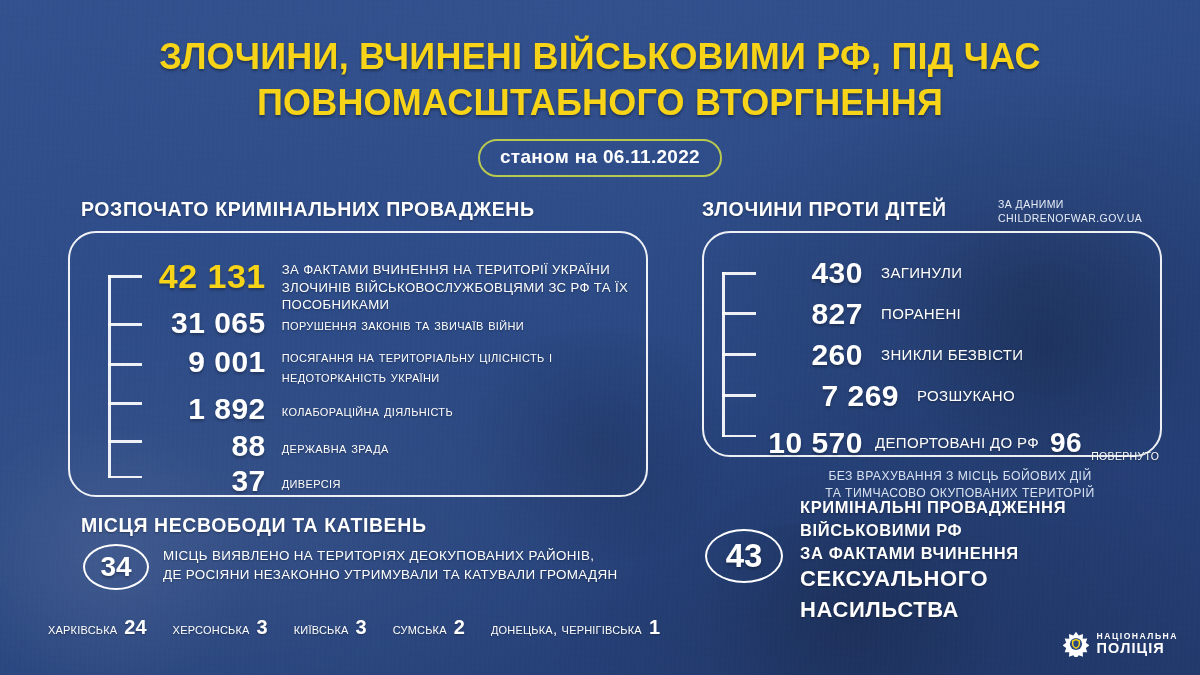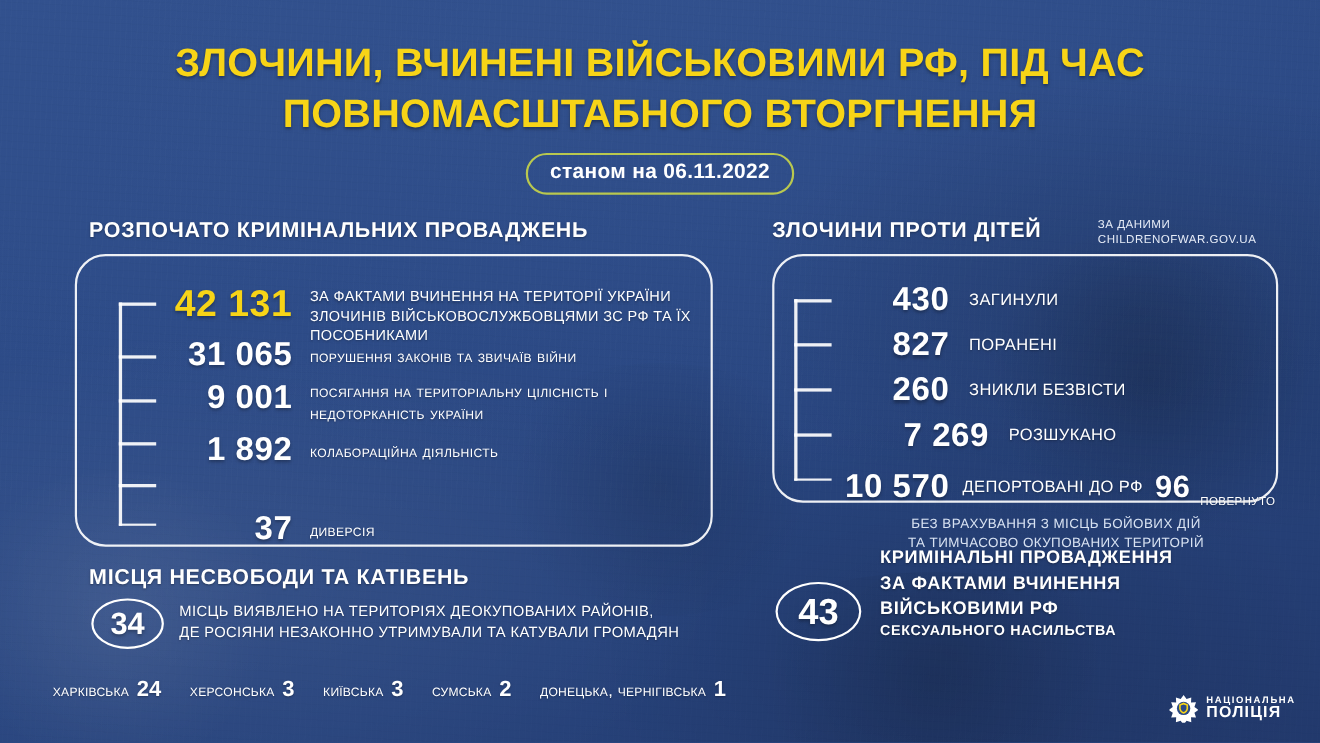--- a/index.html
+++ b/index.html
@@ -173,20 +173,24 @@
   <div class="row" style="left:146px;top:347px;width:495px;">
     <div class="num" style="width:120px;">9 001</div>
     <div class="lbl lg sc" style="margin-left:16px;width:360px;padding-top:0px;">ПОСЯГАННЯ НА ТЕРИТОРІАЛЬНУ ЦІЛІСНІСТЬ І НЕДОТОРКАНІСТЬ УКРАЇНИ</div>
   </div>
 
   <div class="row" style="left:146px;top:394px;width:495px;">
     <div class="num" style="width:120px;">1 892</div>
     <div class="lbl lg sc" style="margin-left:16px;width:360px;padding-top:7px;">КОЛАБОРАЦІЙНА ДІЯЛЬНІСТЬ</div>
   </div>
 
+  <div class="row" style="left:146px;top:431px;width:495px;">
+    <div class="num" style="width:120px;">88</div>
+    <div class="lbl lg sc" style="margin-left:16px;width:360px;padding-top:7px;">ДЕРЖАВНА ЗРАДА</div>
+  </div>
 
   <div class="row" style="left:146px;top:466px;width:495px;">
     <div class="num" style="width:120px;">37</div>
     <div class="lbl lg sc" style="margin-left:16px;width:360px;padding-top:7px;">ДИВЕРСІЯ</div>
   </div>
 
   <div class="sec-head" style="position:absolute;left:702px;top:198px;">ЗЛОЧИНИ ПРОТИ ДІТЕЙ</div>
 
   <div id="source-note" style="left:998px;top:197px;">
     <div>ЗА ДАНИМИ</div>
@@ -265,23 +269,23 @@
     <div class="region">
       <span class="rname">Донецька, Чернігівська</span>
       <span class="rval">1</span>
     </div>
   </div>
 
   <div class="oval" style="left:705px;top:529px;width:78px;height:54px;font-size:33px;">43</div>
 
   <div style="position:absolute;left:800px;top:496px;width:330px;">
     <div class="sec-head" style="font-size:16.5px;line-height:1.38;">КРИМІНАЛЬНІ ПРОВАДЖЕННЯ</div>
+    <div class="sec-head" style="font-size:16.5px;line-height:1.38;">ВІЙСЬКОВИМИ РФ</div>
     <div class="sec-head" style="font-size:16.5px;line-height:1.38;">ЗА ФАКТАМИ ВЧИНЕННЯ</div>
-    <div class="sec-head" style="font-size:16.5px;line-height:1.38;">ВІЙСЬКОВИМИ РФ</div>
-    <div class="sec-head" style="font-size:13px;line-height:1.38;">СЕКСУАЛЬНОГО НАСИЛЬСТВА</div>
+    <div class="sec-head" style="font-size:22px;line-height:1.38;">СЕКСУАЛЬНОГО НАСИЛЬСТВА</div>
   </div>
 
   <div id="logo">
     <span class="emblem">
       <svg viewBox="0 0 64 64" width="26" height="26" aria-hidden="true">
         <g fill="#ffffff">
           <path d="M32 2 l6.6 9.2 10.6-3.6 -0.6 11.2 11.2 -0.6 -3.6 10.6 9.2 6.6 -9.2 6.6 3.6 10.6 -11.2 -0.6 0.6 11.2 -10.6 -3.6 -6.6 9.2 -6.6 -9.2 -10.6 3.6 0.6 -11.2 -11.2 0.6 3.6 -10.6 -9.2 -6.6 9.2 -6.6 -3.6 -10.6 11.2 0.6 -0.6 -11.2 10.6 3.6 z"></path>
         </g>
         <circle cx="32" cy="32" r="15" fill="#2b4a85"></circle>
         <path d="M32 19 l10 4.2 v8.4 c0 6.6 -4.6 10.6 -10 12.6 -5.4 -2 -10 -6 -10 -12.6 v-8.4 z" fill="#f7d417"></path>

